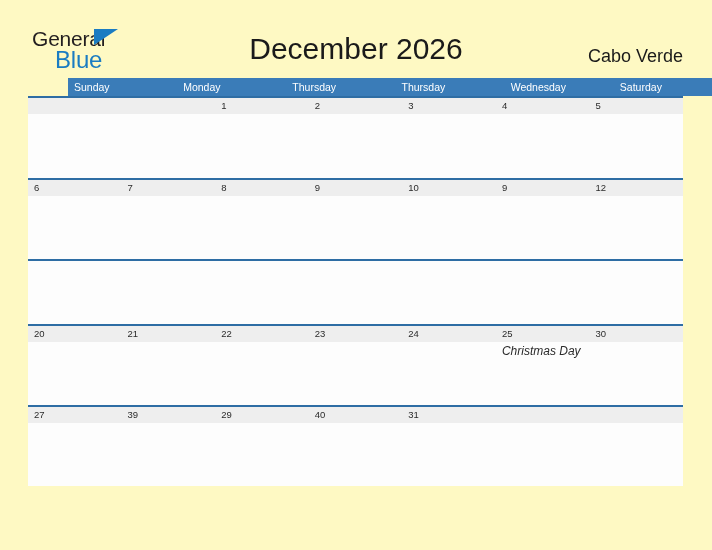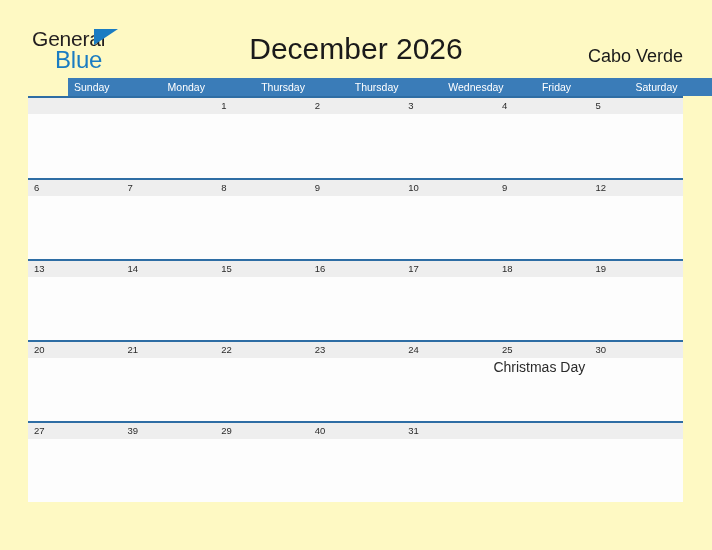--- a/index.html
+++ b/index.html
@@ -145,25 +145,26 @@
     display: flex;
     width: 100%;
     background: #fdfdfd;
   }
   .event-cell {
     flex: 1 1 0;
     padding: 3px 6px 0 6px;
     box-sizing: border-box;
   }
   .event-text {
-    font-size: 14px;
+    font-size: 12px;
     line-height: 12px;
     color: #2b2b2b;
     font-family: "Liberation Sans", sans-serif;
     white-space: nowrap;
+    font-style: italic;
   }
 
   .h-row-1 .week-events { height: 64px; }
   .h-row-2 .week-events { height: 63px; }
   .h-row-3 .week-events { height: 63px; }
   .h-row-4 .week-events { height: 63px; }
   .h-row-5 .week-events { height: 63px; }
 </style>
 </head>
 <body>
@@ -185,21 +186,20 @@
   </div>
 
   <div class="calendar">
 
     <div class="weekday-row">
       <div class="weekday-cell">Sunday</div>
       <div class="weekday-cell">Monday</div>
       <div class="weekday-cell">Thursday</div>
       <div class="weekday-cell">Thursday</div>
       <div class="weekday-cell">Wednesday</div>
-      <div class="weekday-cell">Friday</div>
       <div class="weekday-cell">Saturday</div>
     </div>
 
     <div class="week h-row-1">
       <div class="week-dates">
         <div class="date-cell"></div>
         <div class="date-cell"></div>
         <div class="date-cell">1</div>
         <div class="date-cell">2</div>
         <div class="date-cell">3</div>
@@ -260,29 +260,20 @@
         <div class="event-cell">
             <div class="event-text"></div>
           </div>
         <div class="event-cell">
             <div class="event-text"></div>
           </div>
       </div>
     </div>
 
     <div class="week h-row-3">
-      <div class="week-dates">
-        <div class="date-cell">13</div>
-        <div class="date-cell">14</div>
-        <div class="date-cell">15</div>
-        <div class="date-cell">16</div>
-        <div class="date-cell">17</div>
-        <div class="date-cell">18</div>
-        <div class="date-cell">19</div>
-      </div>
       <div class="week-events">
         <div class="event-cell">
             <div class="event-text"></div>
           </div>
         <div class="event-cell">
             <div class="event-text"></div>
           </div>
         <div class="event-cell">
             <div class="event-text"></div>
           </div>

